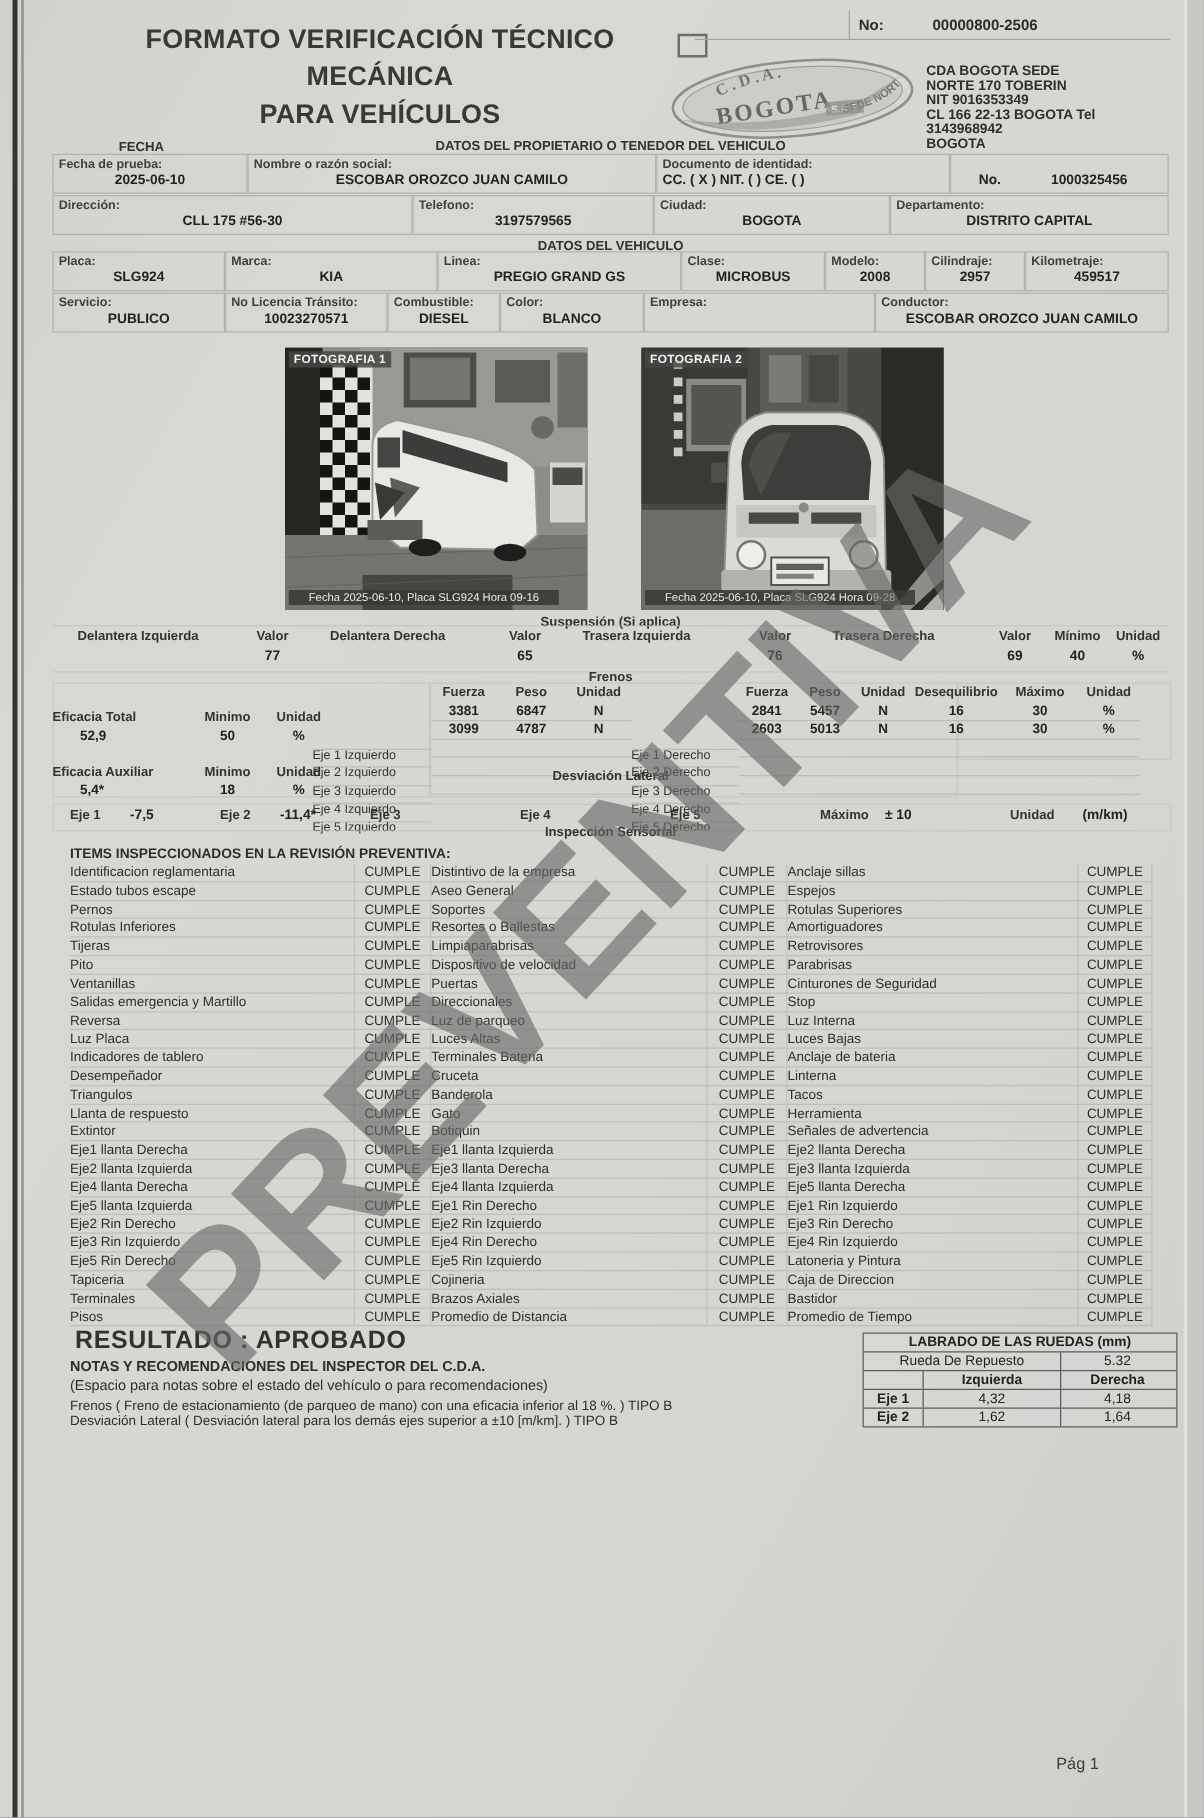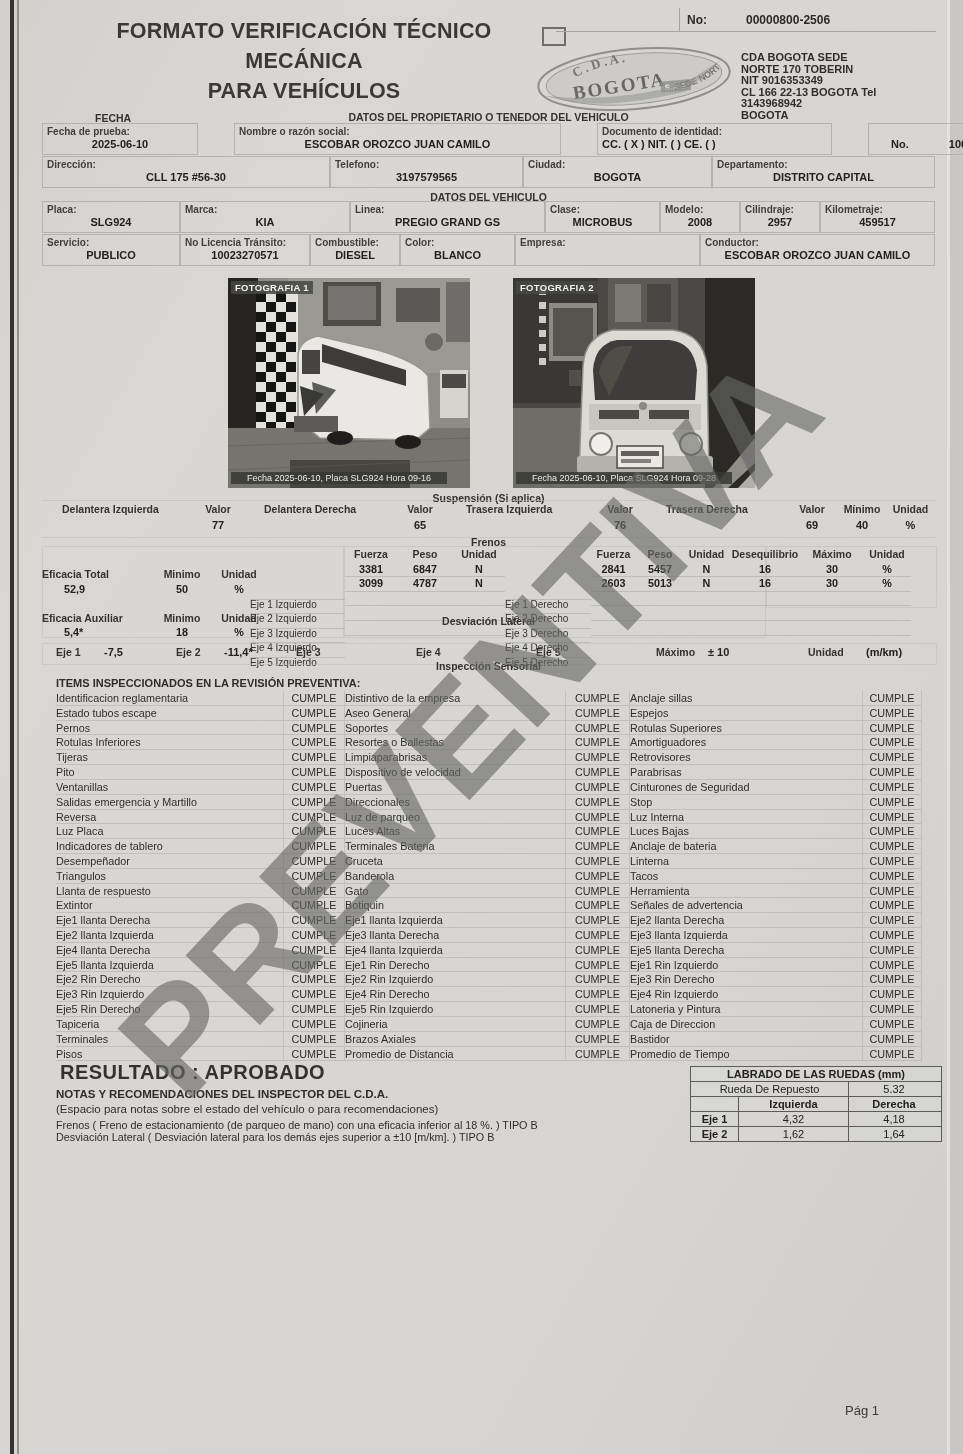--- a/index.html
+++ b/index.html
@@ -143,21 +143,21 @@
     <text x="130" y="47" font-size="8" font-weight="bold" fill="#e8e7e4">S.A.S</text>
     <text font-size="9" font-weight="bold" fill="#6e6d6a">
       <textPath href="#arcBot" startOffset="30%">SEDE NORTE</textPath>
     </text>
     <path d="M 10,42 Q 60,64 150,50 L 188,22 L 150,42 Q 80,56 10,42 Z" fill="#8d8c89" opacity=".55"></path>
   </svg>
 
   <div class="fecha-head">FECHA</div>
   <div class="sechead" style="top:111px;">DATOS DEL PROPIETARIO O TENEDOR DEL VEHICULO</div>
 
-  <div class="frow" style="top:123px;grid-template-columns:156px 327px 235px 175px;gap:36px;">
+  <div class="frow" style="top:123px;grid-template-columns:156px 327px 235px 175px;">
     <div class="fcell">
       <div class="lblsm">Fecha de prueba:</div>
       <div class="val">2025-06-10</div>
     </div>
     <div class="fcell">
       <div class="lblsm">Nombre o razón social:</div>
       <div class="val">ESCOBAR OROZCO JUAN CAMILO</div>
     </div>
     <div class="fcell">
       <div class="lblsm">Documento de identidad:</div>

